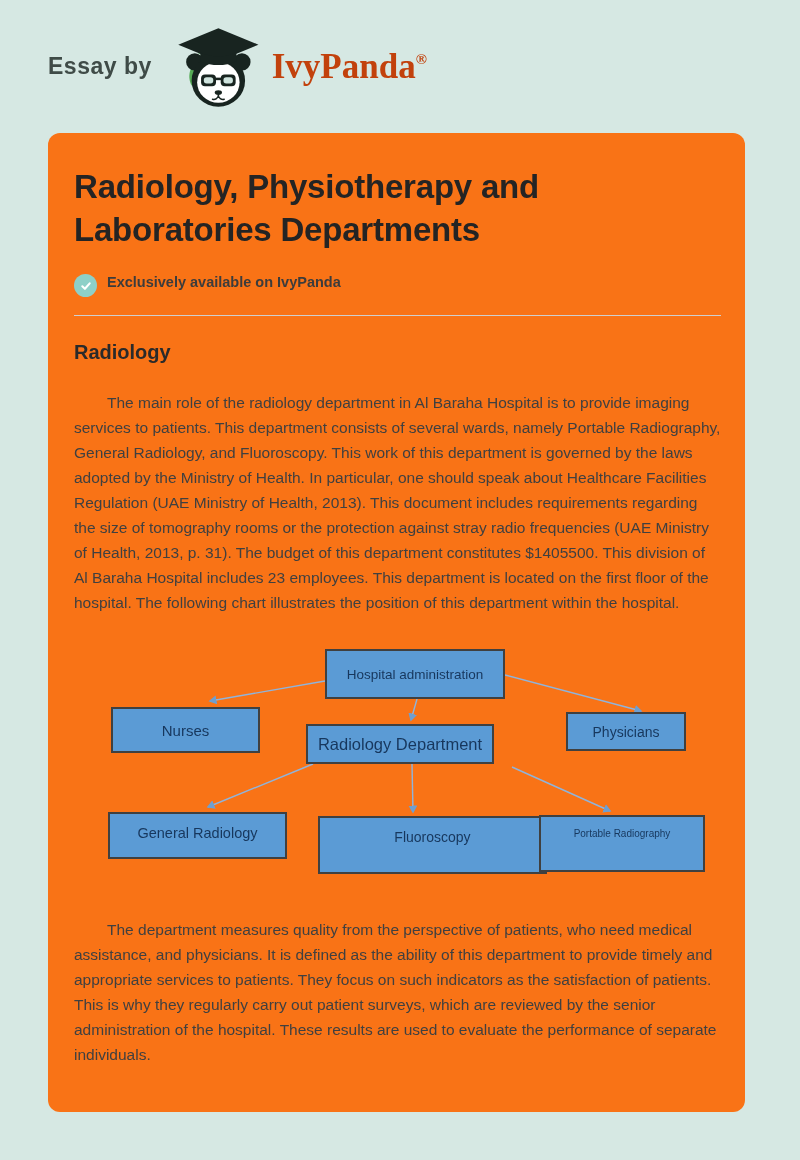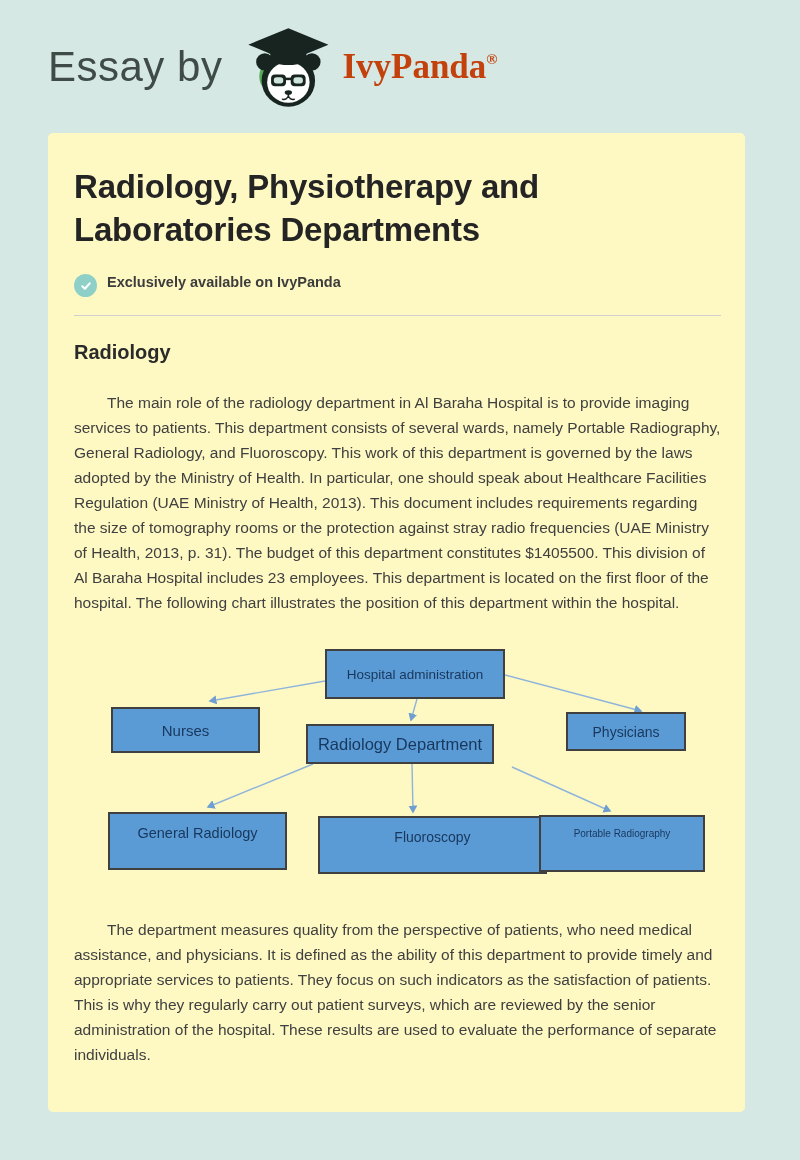--- a/index.html
+++ b/index.html
@@ -2,28 +2,28 @@
 <html><head>
 <meta charset="utf-8">
 <style>
   * { margin:0; padding:0; box-sizing:border-box; }
   html,body { width:800px; }
   body { font-family:"Liberation Sans", sans-serif; }
   .page { position:relative; width:800px; height:1160px; background:#d6e8e3; overflow:hidden; }
 
   
   .header { position:absolute; top:0; left:48px; height:133px; display:flex; align-items:center; }
-  .essay-by { font-size:42px; font-weight:400; color:#3f4b47; letter-spacing:.5px; }
+  .essay-by { font-size:23px; font-weight:700; color:#3f4b47; letter-spacing:.5px; }
   .logo { width:96px; height:88px; margin:4px 8px 0 16px; }
   .brand { font-family:"Liberation Serif", serif; font-weight:700; font-size:35px; color:#c2410c; }
   .brand .reg { font-size:15px; vertical-align:14px; font-weight:700; }
 
   
   .card { position:absolute; left:48px; top:133px; width:697px; height:979px;
-          background:#fef9c3; border-radius:5px; padding:32px 24px 0 26px; }
+          background:#f97316; border-radius:12px; padding:32px 24px 0 26px; }
   .title { font-size:33px; line-height:43px; font-weight:700; color:#242424; letter-spacing:-.2px; }
   .badge-row { margin-top:23px; display:flex; align-items:flex-start; }
   .check-circle { width:23px; height:23px; border-radius:50%; background:#8ed0c8;
                   display:flex; align-items:center; justify-content:center; flex:0 0 auto; }
   .check-circle svg { width:12px; height:12px; }
   .badge-text { margin-left:10px; font-size:14.5px; font-weight:700; color:#3c3c3c; }
   .rule { border:none; border-top:1px solid #cfcfcf; margin-top:18px; }
   .section-heading { margin-top:25px; font-size:20px; font-weight:700; color:#2a2a2a; }
   .body-para { margin-top:26px; font-size:15.5px; line-height:25px; color:#404040;
                text-indent:33px; }
@@ -32,21 +32,21 @@
   
   .diagram { position:relative; height:252px; margin-top:21px; }
   .arrows { position:absolute; left:0; top:0; }
   .node { position:absolute; background:#5b9bd5; border:2px solid #404040; color:#17375d;
           display:flex; justify-content:center; align-items:center; text-align:center; }
   .node.top-align { align-items:flex-start; padding-top:11px; }
   .n-admin      { left:251px; top:13px;  width:180px; height:50px; font-size:13.5px; }
   .n-nurses     { left:37px;  top:71px;  width:149px; height:46px; font-size:15px; }
   .n-radiology  { left:232px; top:88px;  width:188px; height:40px; font-size:16.5px; }
   .n-physicians { left:492px; top:76px;  width:120px; height:39px; font-size:14px; }
-  .n-general    { left:34px;  top:176px; width:179px; height:58px; font-size:14.5px; }
+  .n-general    { left:34px;  top:176px; width:179px; height:47px; font-size:14.5px; }
   .n-fluoro     { left:244px; top:180px; width:229px; height:58px; font-size:14px; }
   .n-portable   { left:465px; top:179px; width:166px; height:57px; font-size:10px; }
 </style>
 </head>
 <body>
 
 <div class="page">
 
   <div class="header">
     <span class="essay-by">Essay by</span>

